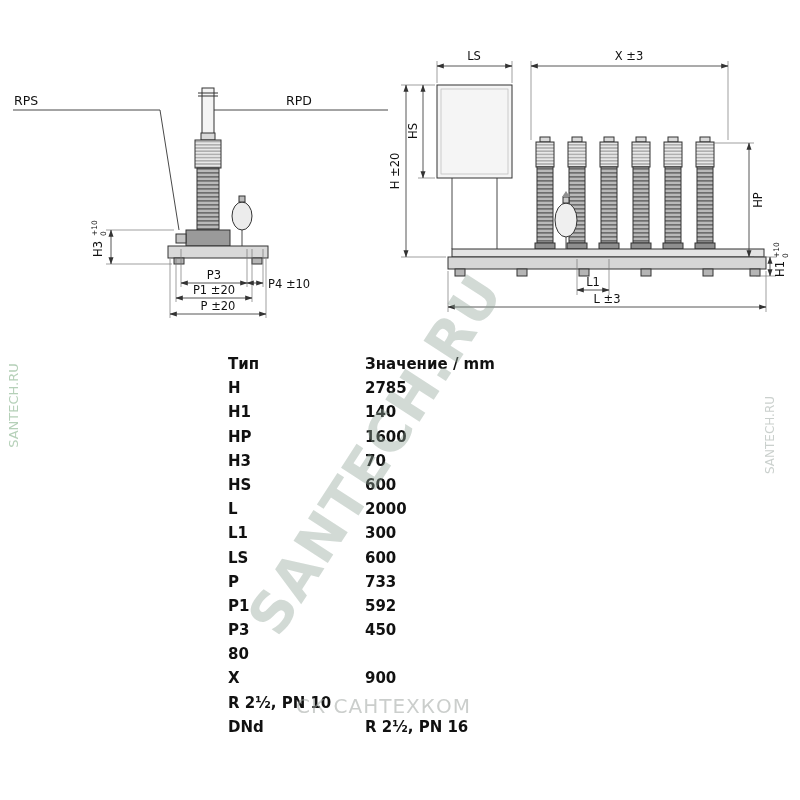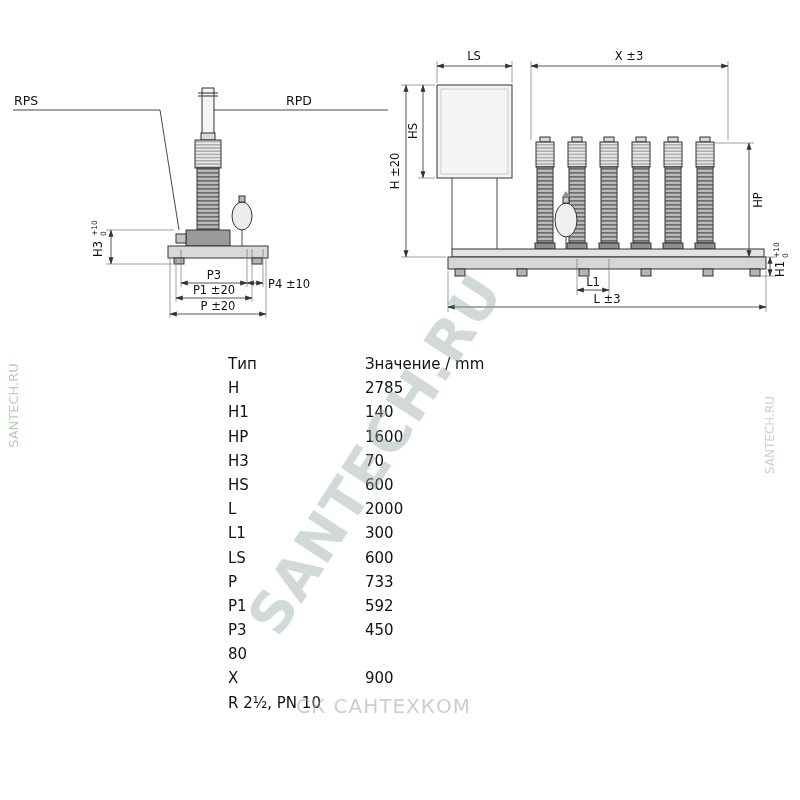--- a/index.html
+++ b/index.html
@@ -11,21 +11,21 @@
   svg text{font-family:"DejaVu Sans", sans-serif;fill:#111;}
   .dimlabel{font-size:11.5px;}
   .dimlabel-sm{font-size:7.5px;}
   .partlabel{font-size:12.5px;}
   .outline{stroke:#333;stroke-width:1;}
   .dimline{stroke:#444;stroke-width:0.9;fill:none;}
   .extline{stroke:#777;stroke-width:0.7;}
   .leader{stroke:#333;stroke-width:0.9;fill:none;}
 
   
-  .dim-table{position:absolute;left:228px;top:352px;z-index:2;font-size:15px;line-height:24.2px;}
+  .dim-table{position:absolute;left:228px;top:352px;z-index:2;font-size:15px;line-height:24.2px;font-weight:bold;}
   .trow{display:flex;height:24.2px;align-items:center;white-space:nowrap;}
   .tt{width:137px;}
   .tv{}
 
   
   .wm{position:absolute;pointer-events:none;z-index:3;white-space:nowrap;}
   .wm-diagonal{
     left:115px;top:422px;width:520px;text-align:center;
     transform:rotate(-57deg);transform-origin:center;
     font-size:56px;font-weight:bold;letter-spacing:1px;
@@ -284,18 +284,22 @@
   <div class="trow">
       <span class="tv">80</span>
     </div>
   <div class="trow">
       <span class="tt">X</span>
       <span class="tv">900</span>
     </div>
   <div class="trow">
       <span class="tv">R 2½, PN 10</span>
     </div>
+  <div class="trow">
+      <span class="tt">DNd</span>
+      <span class="tv">R 2½, PN 16</span>
+    </div>
 </div>
 
 <div class="wm wm-diagonal">SANTECH.RU</div>
 <div class="wm wm-left">SANTECH.RU</div>
 <div class="wm wm-right">SANTECH.RU</div>
 <div class="wm wm-bottom">СК САНТЕХКОМ</div>
 
 </body></html>

